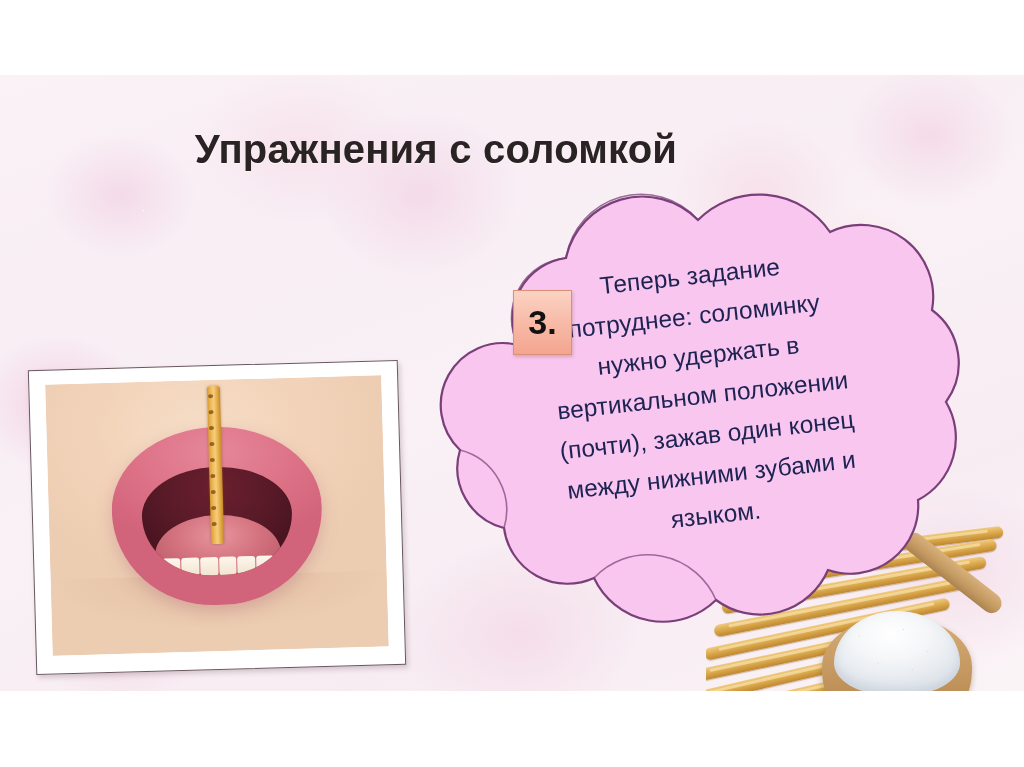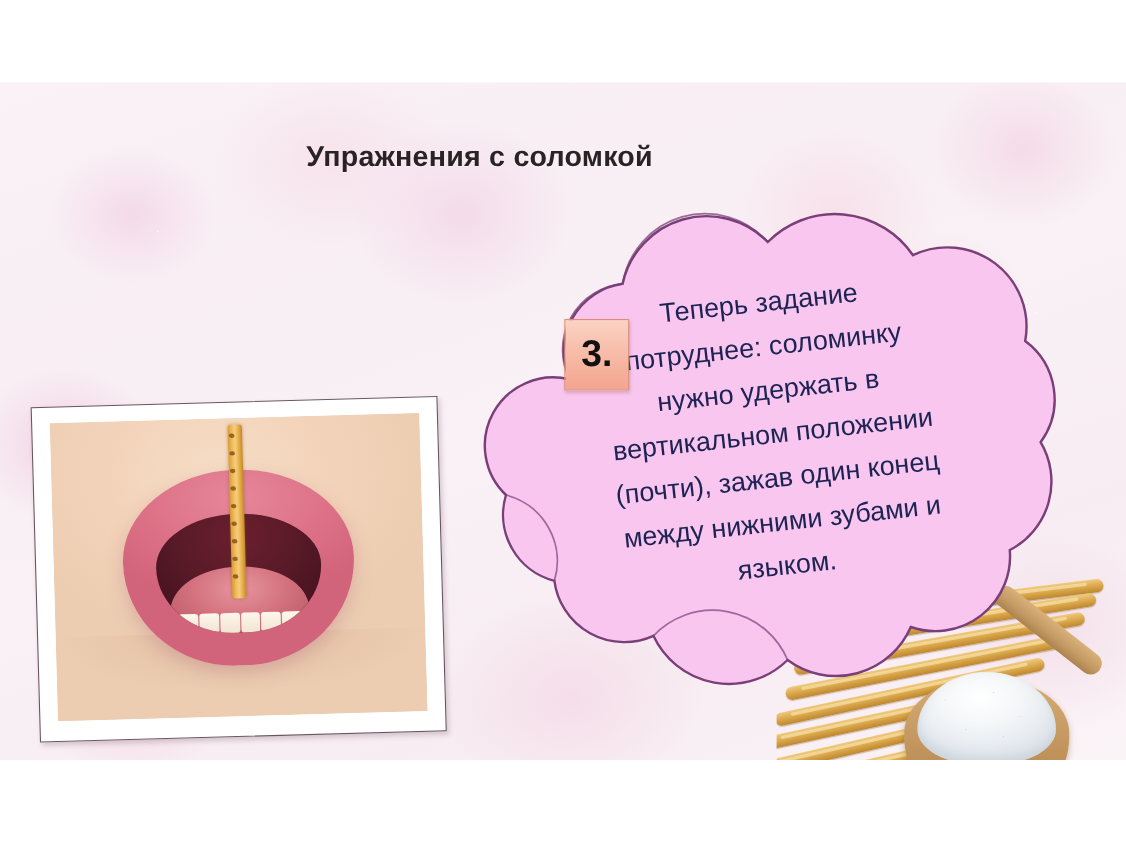--- a/index.html
+++ b/index.html
@@ -34,21 +34,21 @@
       radial-gradient(3px 3px at 63% 18%, rgba(255,246,220,.75), transparent 60%),
       radial-gradient(2px 2px at 81% 72%, rgba(255,255,255,.7), transparent 60%),
       radial-gradient(2px 2px at 25% 86%, rgba(255,255,255,.75), transparent 60%),
       radial-gradient(3px 3px at 92% 34%, rgba(255,255,255,.6), transparent 60%),
       radial-gradient(2px 2px at 52% 44%, rgba(255,255,255,.55), transparent 60%);
   }
 
   
   #title{
     position:absolute;left:0;top:52px;width:872px;text-align:center;
-    font-size:26px;font-weight:700;color:#2a2323;letter-spacing:.2px;
+    font-size:40px;font-weight:700;color:#2a2323;letter-spacing:.2px;
     text-shadow:0 1px 0 rgba(255,255,255,.55);
     font-family:"Liberation Sans",sans-serif;
     white-space:nowrap;
   }
 
   
   #photo-frame{
     position:absolute;left:32px;top:290px;width:368px;height:303px;
     background:#ffffff;border:1px solid #6a5560;
     transform:rotate(-1.6deg);

